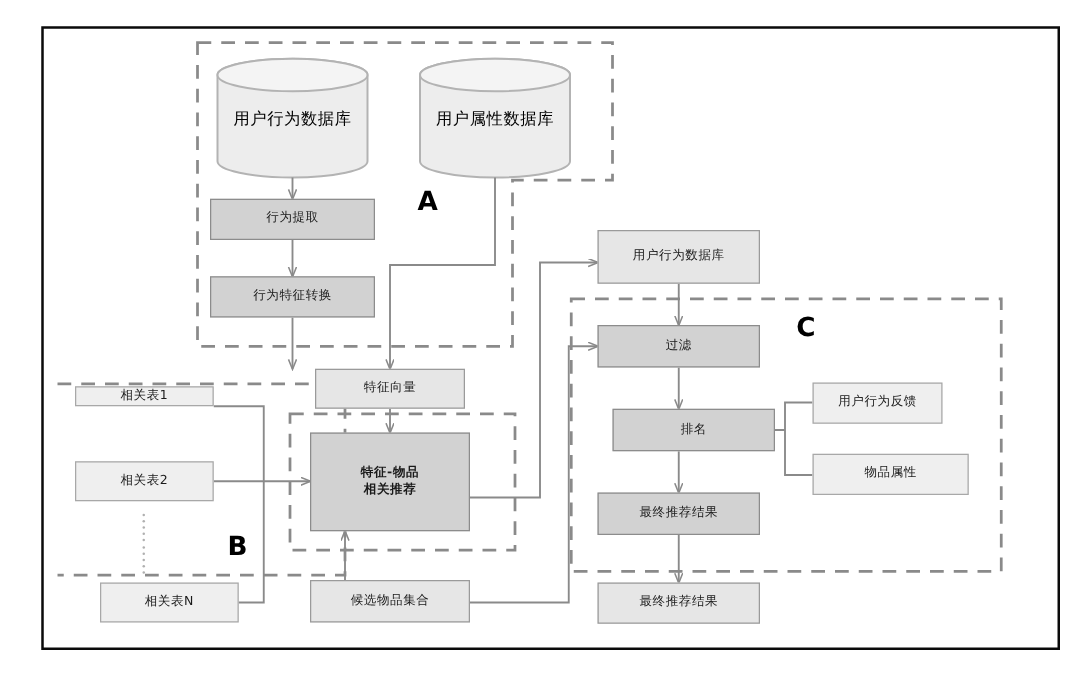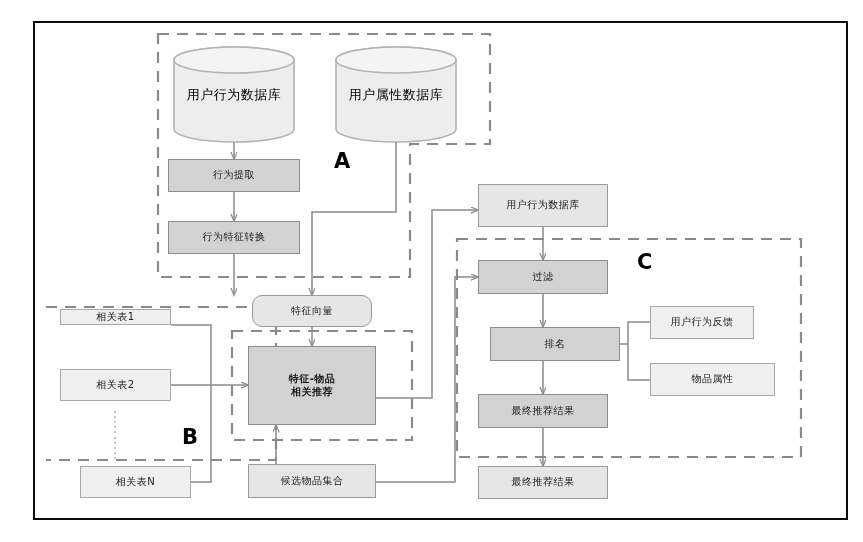--- a/index.html
+++ b/index.html
@@ -82,21 +82,21 @@
     </g>
   </svg>
 
   <div class="cyl" style="left:174px;top:60px;width:120px;height:69px;">用户行为数据库</div>
   <div class="cyl" style="left:336px;top:60px;width:120px;height:69px;">用户属性数据库</div>
 
   <div class="node dark" style="left:168px;top:159px;width:132px;height:33px;">行为提取</div>
 
   <div class="node dark" style="left:168px;top:221px;width:132px;height:33px;">行为特征转换</div>
 
-  <div class="node light" style="left:252px;top:295px;width:120px;height:32px;border-radius:10px;">特征向量</div>
+  <div class="node light" style="left:252px;top:295px;width:120px;height:32px;">特征向量</div>
 
   <div class="node lighter" style="left:60px;top:309px;width:111px;height:16px;">相关表1</div>
 
   <div class="node lighter" style="left:60px;top:369px;width:111px;height:32px;">相关表2</div>
 
   <div class="ellipsis-dots" style="left:114px;top:411px;height:48px;">
     <i></i>
       <i></i>
       <i></i>
       <i></i>

